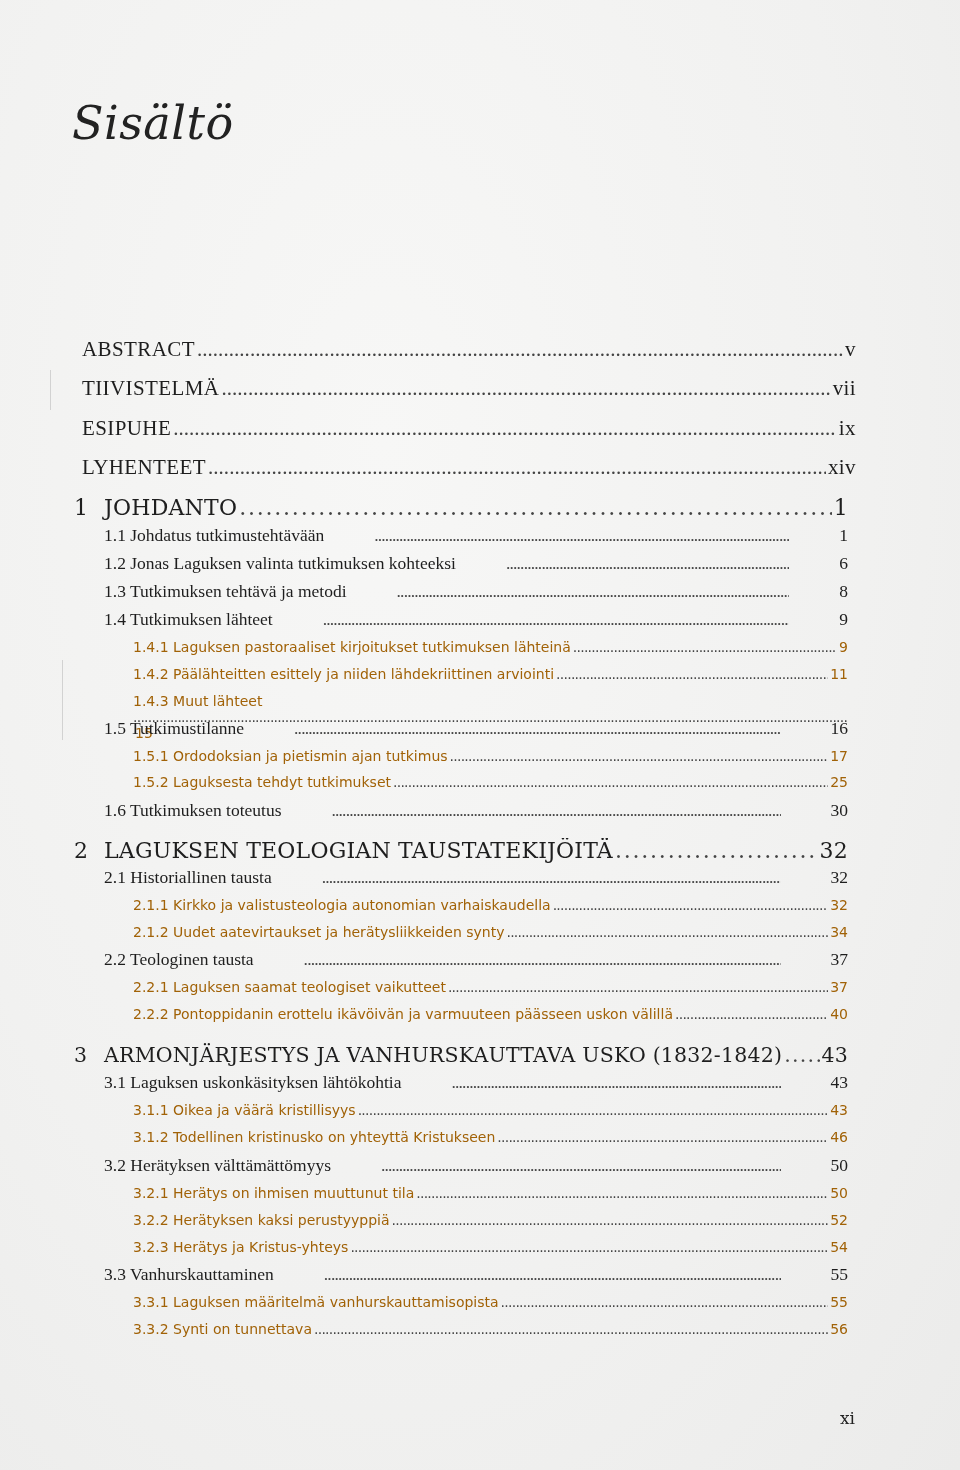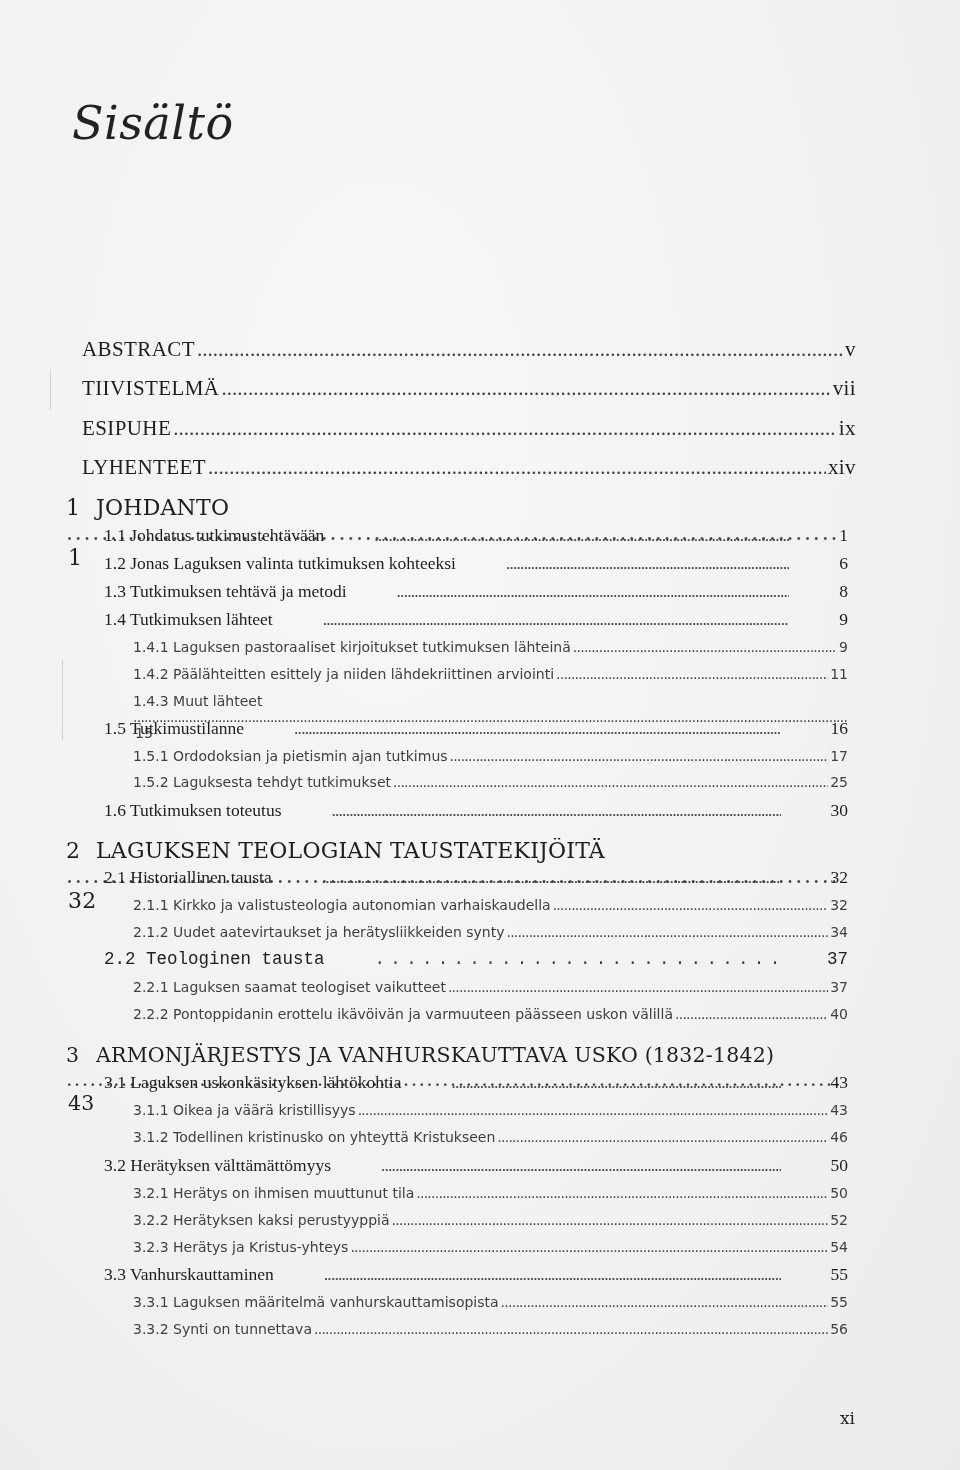--- a/index.html
+++ b/index.html
@@ -29,24 +29,24 @@
     .row .dots {
       flex: 1 1 auto; overflow: hidden; min-width: 10px;
       color: #444;
     }
     .row .dots::before {
       content: ". . . . . . . . . . . . . . . . . . . . . . . . . . . . . . . . . . . . . . . . . . . . . . . . . . . . . . . . . . . . . . . . . . . . . . . . . . . . . . . . . . . . . . . . . . . . . . . . . . . . . . . . . . . . . . . . . . . . . . . . . . . . . . . . . . . . . . . . . . . . . . . . . . . . . . . . . . . . . . . . . . . . . . . . . . . . . . . . . . . . . . . . . . . . . . . . . . . . . . . . . . . . . . . . . . . . . . . . . . . . . . . . . . . . . . . .";
       letter-spacing: -2.6px;
     }
     .row .page { flex: 0 0 auto; padding-left: 2px; }
     .lvl-front { left: 82px; width: 774px; font-size: 21px; font-family: "Liberation Serif", serif; letter-spacing: 0.4px; }
-    .lvl-chap { left: 66px; width: 774px; font-size: 22px; font-family: "DejaVu Serif", serif; letter-spacing: 0.2px; flex-direction: column; }
+    .lvl-chap { left: 74px; width: 774px; font-size: 22px; font-family: "DejaVu Serif", serif; letter-spacing: 0.2px; }
     .lvl-chap .num { display: inline-block; width: 30px; }
     .lvl-1 { left: 104px; width: 744px; font-size: 17.5px; font-family: "Liberation Serif", serif; gap: 48px; }
-    .lvl-2 { left: 133px; width: 715px; font-size: 14px; font-family: "DejaVu Sans", sans-serif; color: #404040; }
+    .lvl-2 { left: 133px; width: 715px; font-size: 14px; font-family: "DejaVu Sans", sans-serif; color: #a16207; }
     .lvl-chap-small { font-size: 20.5px; }
     .folio {
       position: absolute; left: 840px; top: 1408px;
       font-family: "DejaVu Serif", serif; font-size: 17px; color: #222;
     }
     .mark {
       position: absolute; background: #bdbdbd; opacity: 0.6;
     }
   </style>
 </head>
@@ -155,21 +155,21 @@
   <div class="row lvl-2" style="top:897px;">
     <span class="label">2.1.1 Kirkko ja valistusteologia autonomian varhaiskaudella</span>
     <span class="dots"></span>
     <span class="page">32</span>
   </div>
   <div class="row lvl-2" style="top:924px;">
     <span class="label">2.1.2 Uudet  aatevirtaukset ja herätysliikkeiden synty</span>
     <span class="dots"></span>
     <span class="page">34</span>
   </div>
-  <div class="row lvl-1" style="top:949px;font-family:Liberation Mono, monospace;">
+  <div class="row lvl-1" style="top:949px;">
     <span class="label">2.2 Teologinen tausta</span>
     <span class="dots"></span>
     <span class="page">37</span>
   </div>
   <div class="row lvl-2" style="top:979px;">
     <span class="label">2.2.1  Laguksen saamat teologiset vaikutteet</span>
     <span class="dots"></span>
     <span class="page">37</span>
   </div>
   <div class="row lvl-2" style="top:1006px;">

